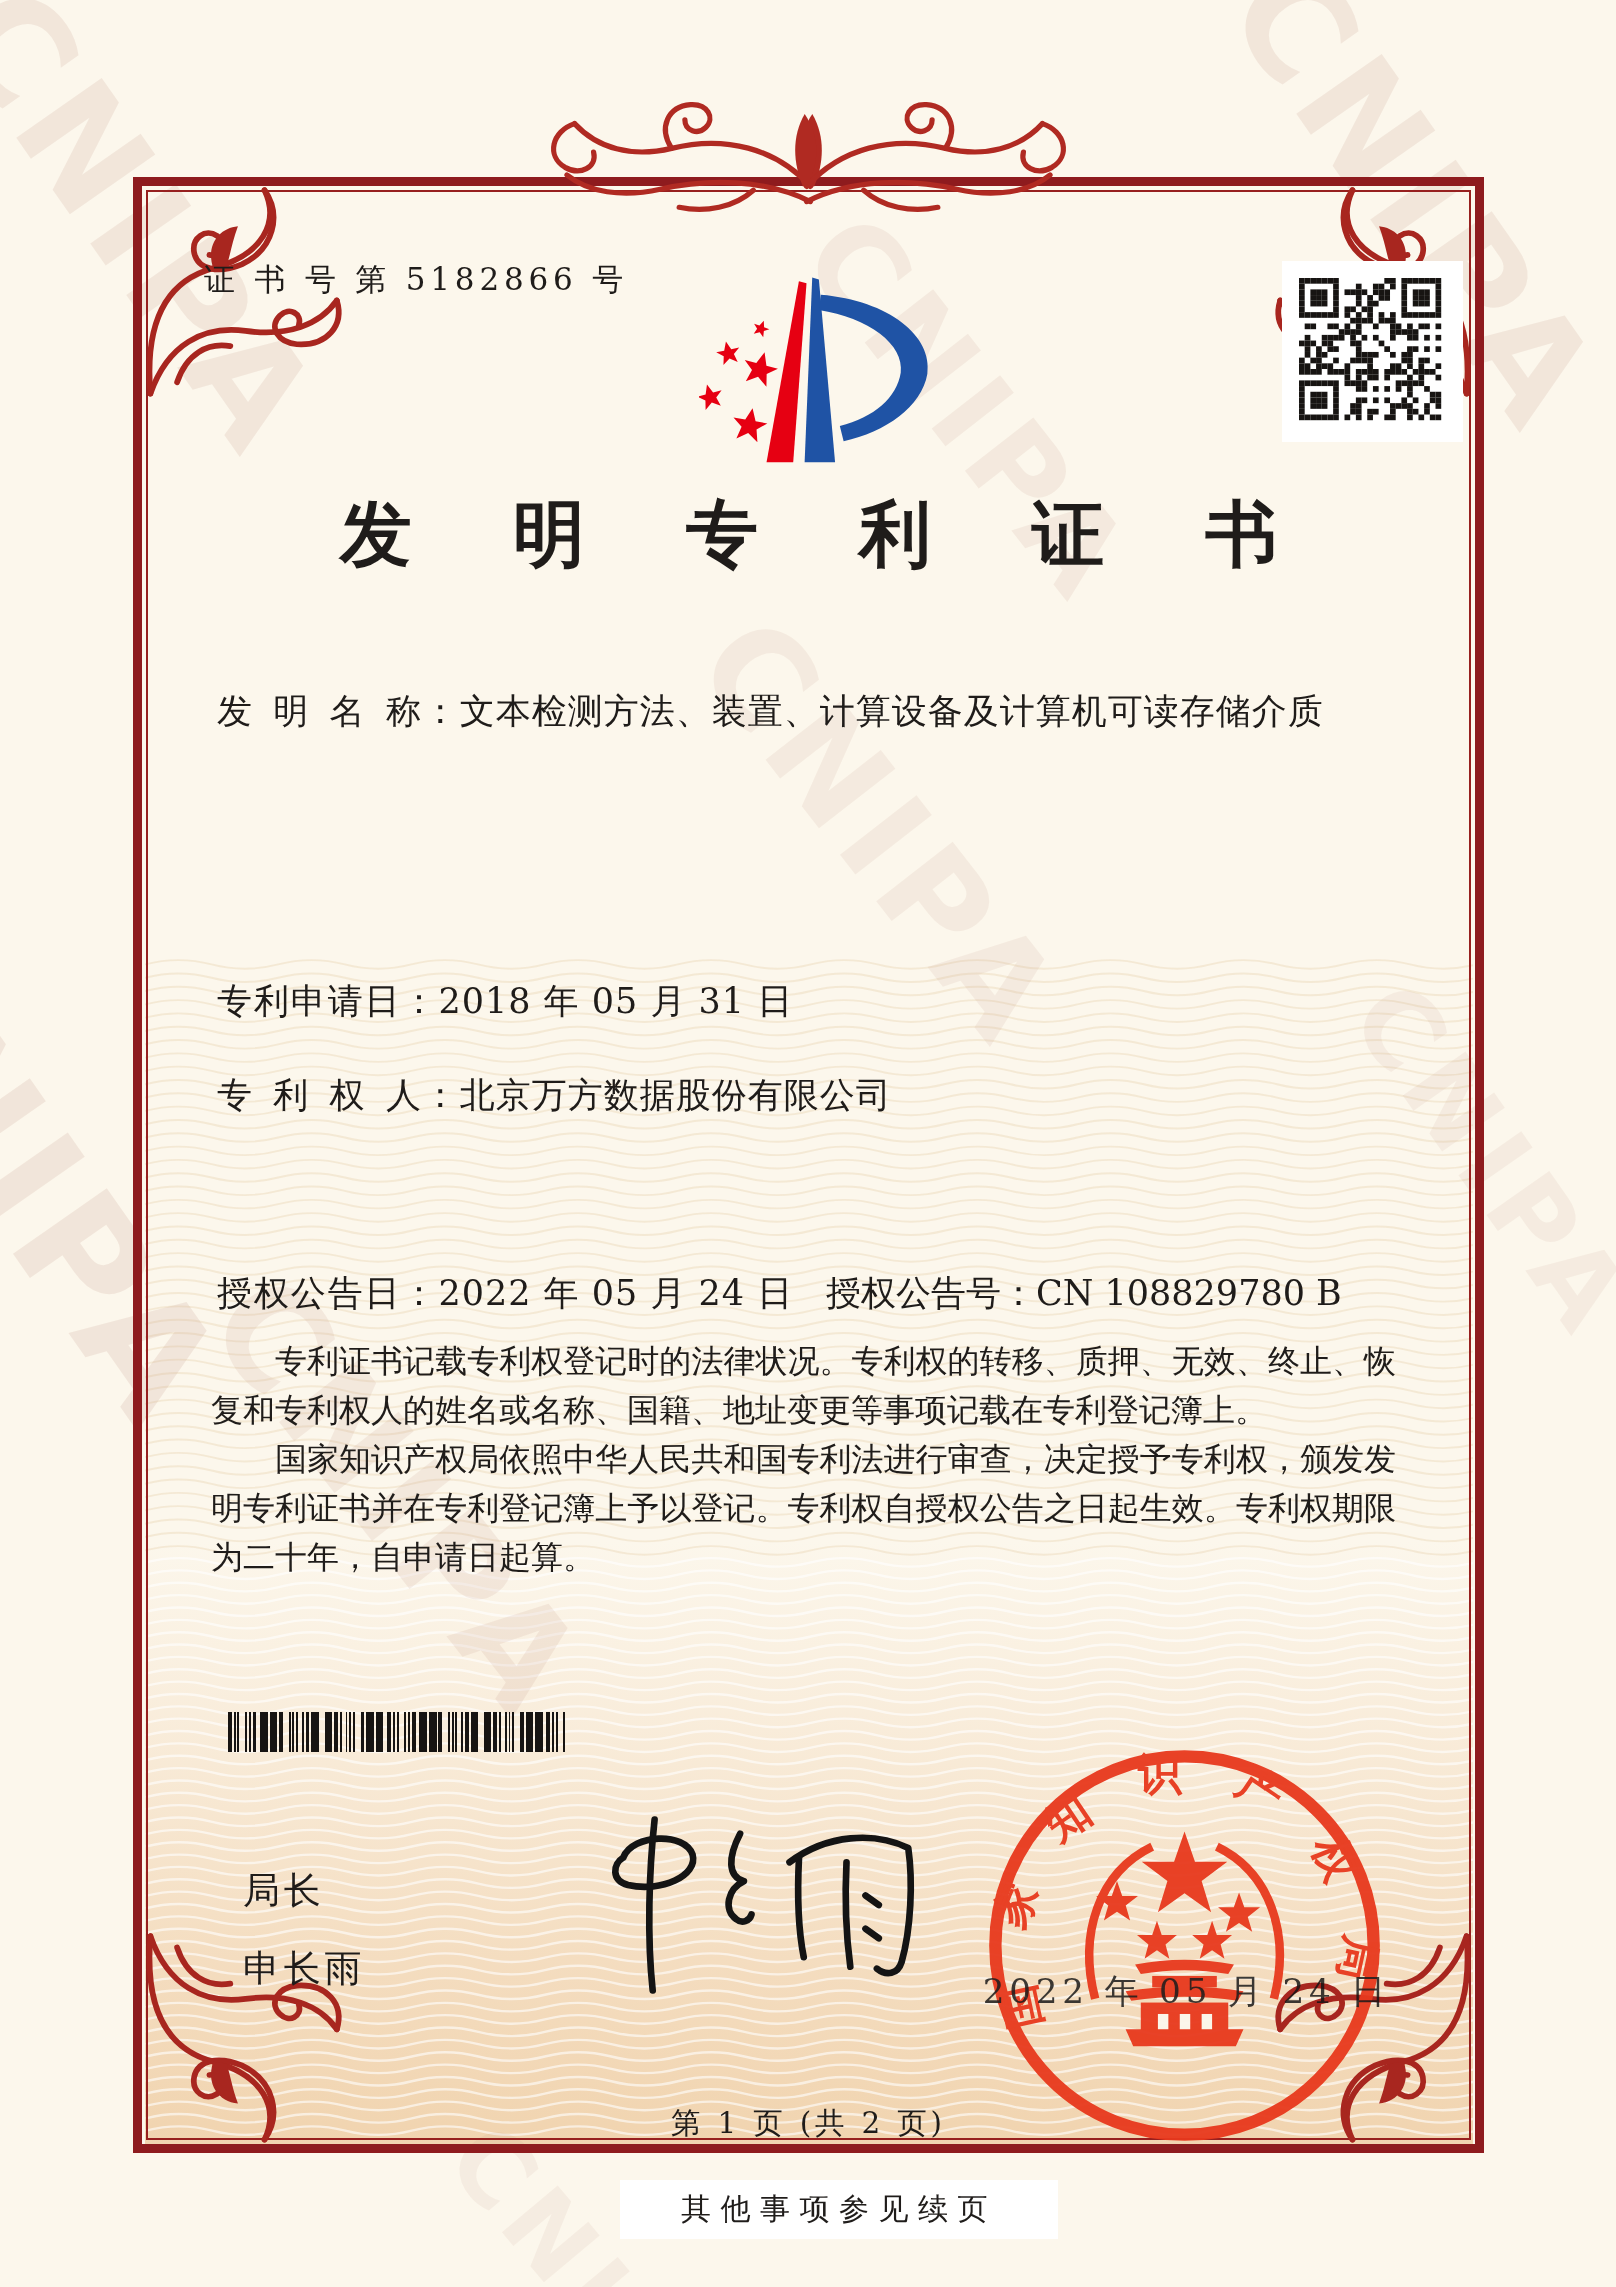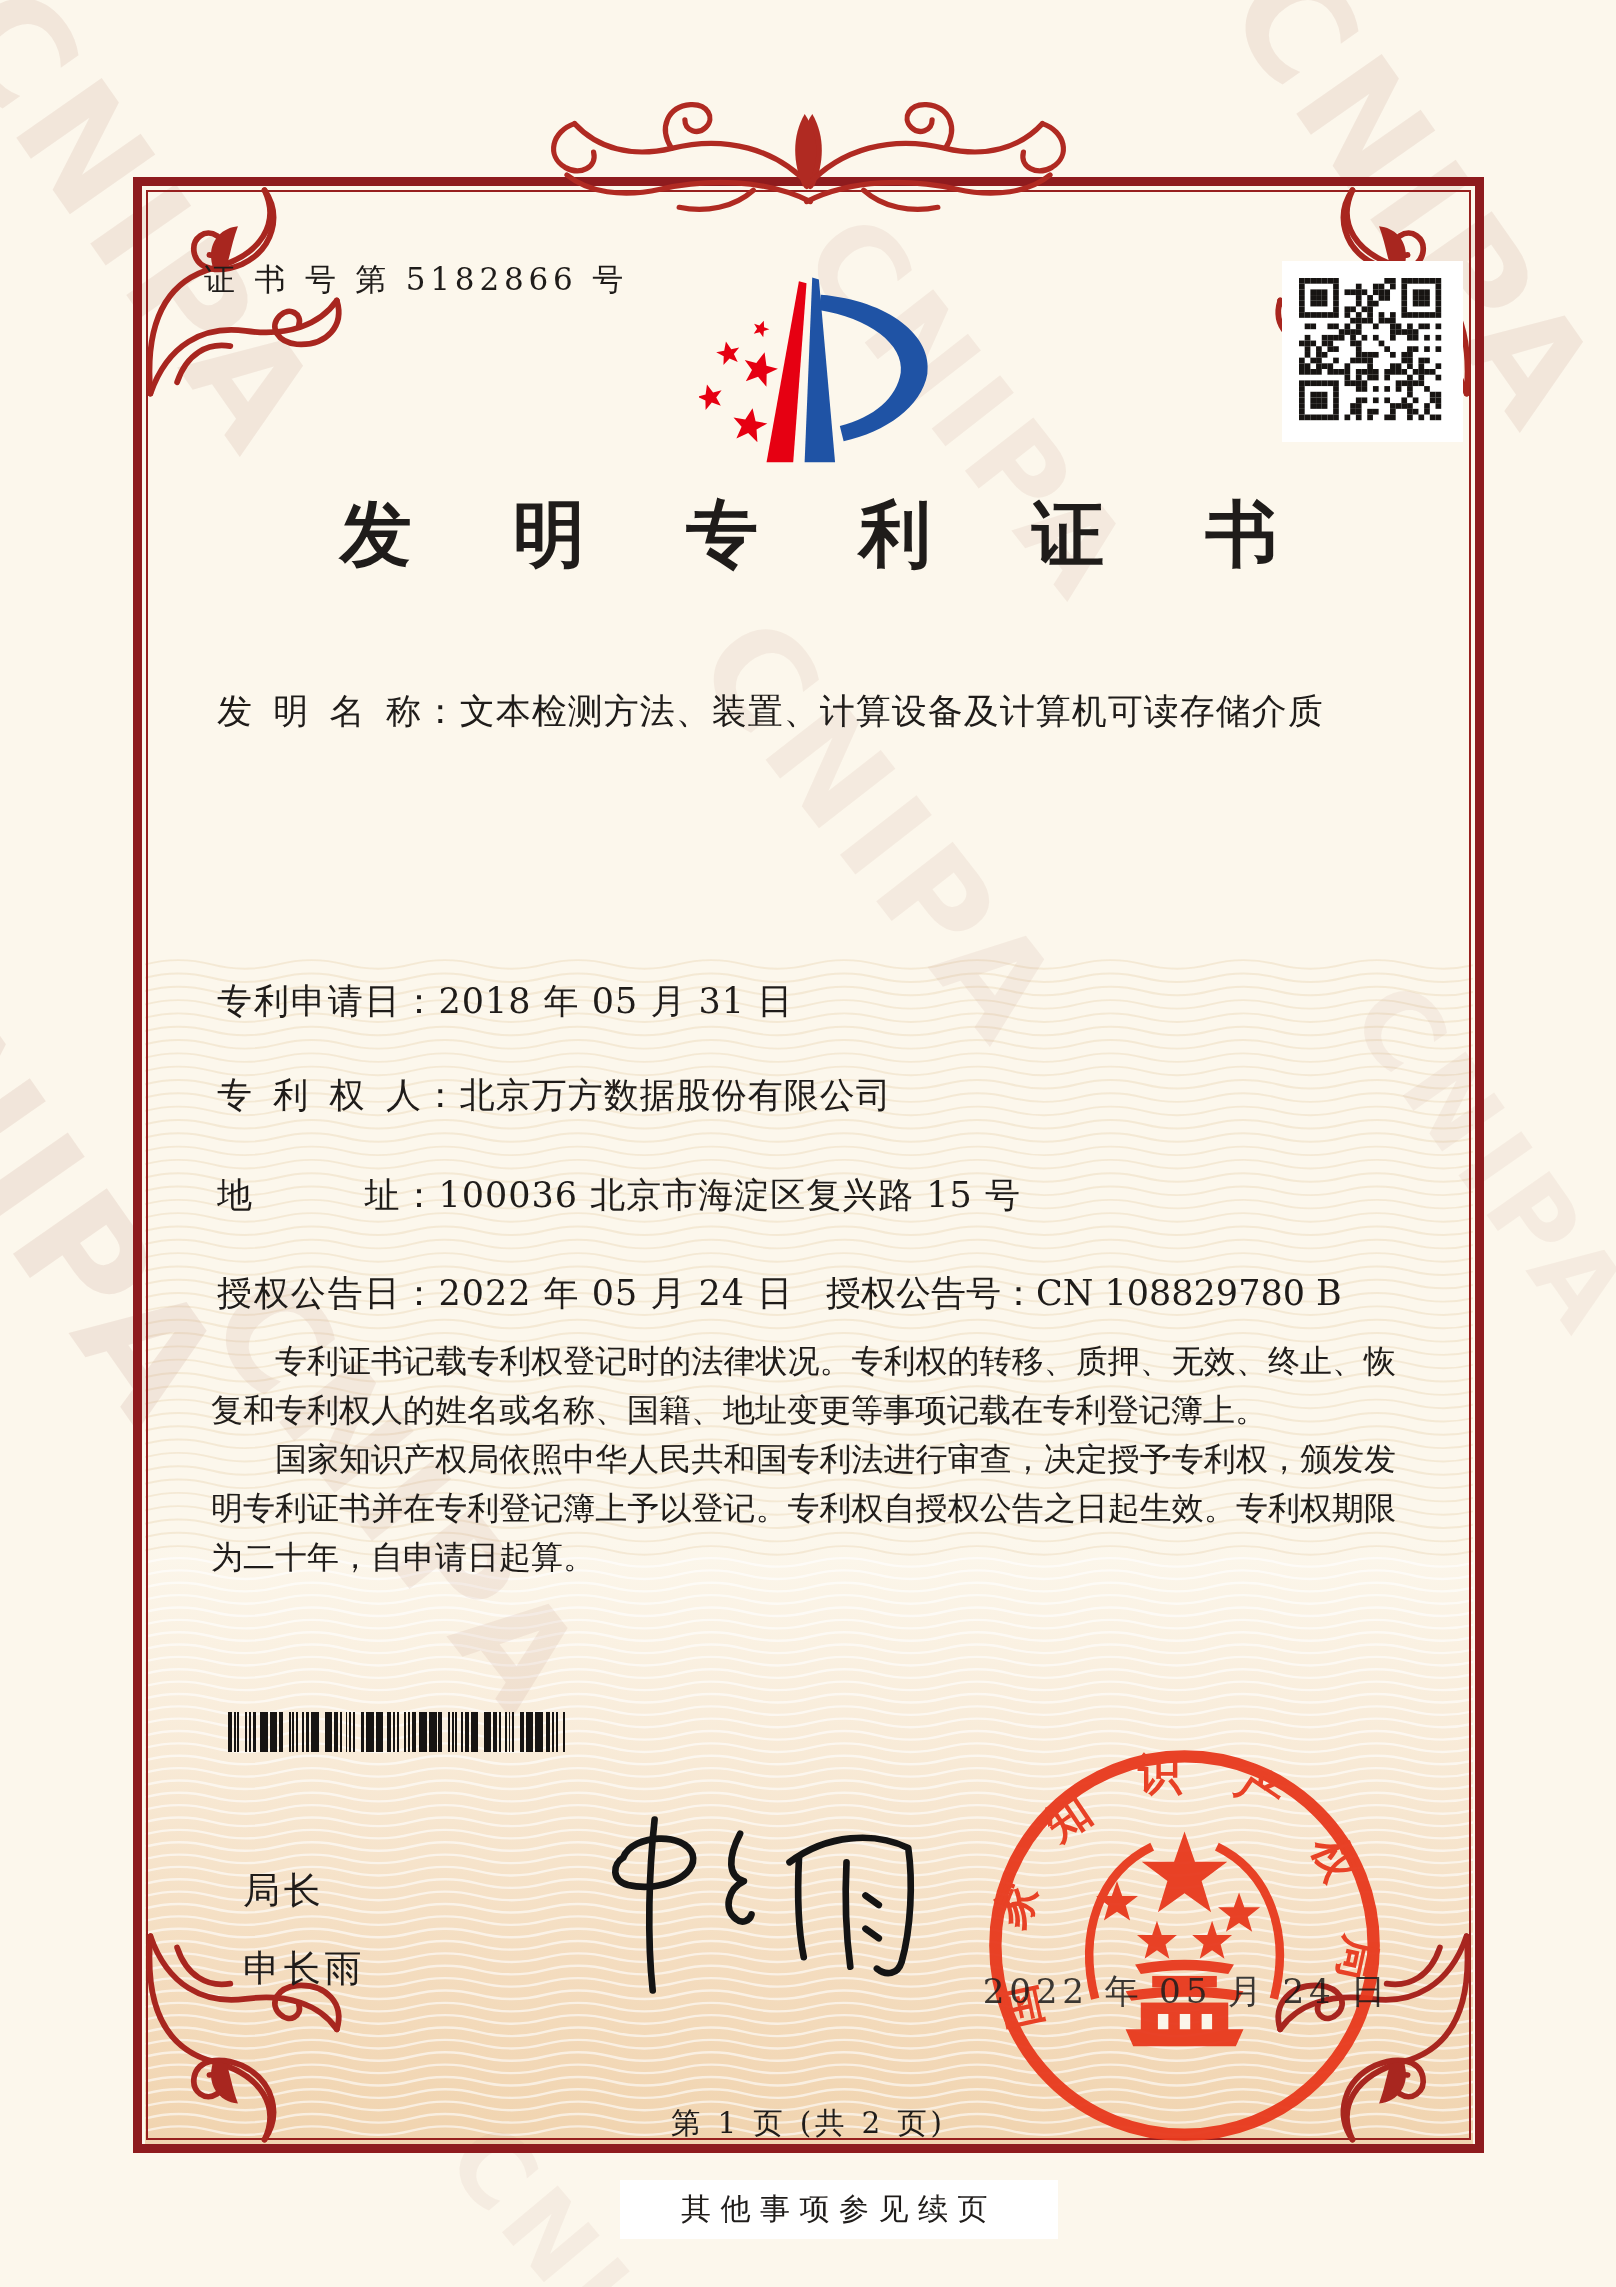--- a/index.html
+++ b/index.html
@@ -551,23 +551,20 @@
 
     <div class="row" style="top:688px;">
       <span class="lbl">发 明 名 称：</span><span class="val">文本检测方法、装置、计算设备及计算机可读存储介质</span>
     </div>
     <div class="row" style="top:978px;">
       <span class="lbl">专利申请日：</span><span class="val">2018 年 05 月 31 日</span>
     </div>
     <div class="row" style="top:1072px;">
       <span class="lbl">专 利 权 人：</span><span class="val">北京万方数据股份有限公司</span>
     </div>
-    <div class="row" style="top:1172px;">
-      <span class="lbl">地　　　址：</span><span class="val">100036 北京市海淀区复兴路 15 号</span>
-    </div>
     <div class="row" style="top:1270px;">
       <span class="lbl">授权公告日：</span><span class="val">2022 年 05 月 24 日</span>
     </div>
     <div class="row2col" style="top:1270px;">
       <span class="lbl">授权公告号：</span><span class="val">CN 108829780 B</span>
     </div>
 
     <div class="body-text">
       <p>专利证书记载专利权登记时的法律状况。专利权的转移、质押、无效、终止、恢复和专利权人的姓名或名称、国籍、地址变更等事项记载在专利登记簿上。</p>
       <p>国家知识产权局依照中华人民共和国专利法进行审查，决定授予专利权，颁发发明专利证书并在专利登记簿上予以登记。专利权自授权公告之日起生效。专利权期限为二十年，自申请日起算。</p>

